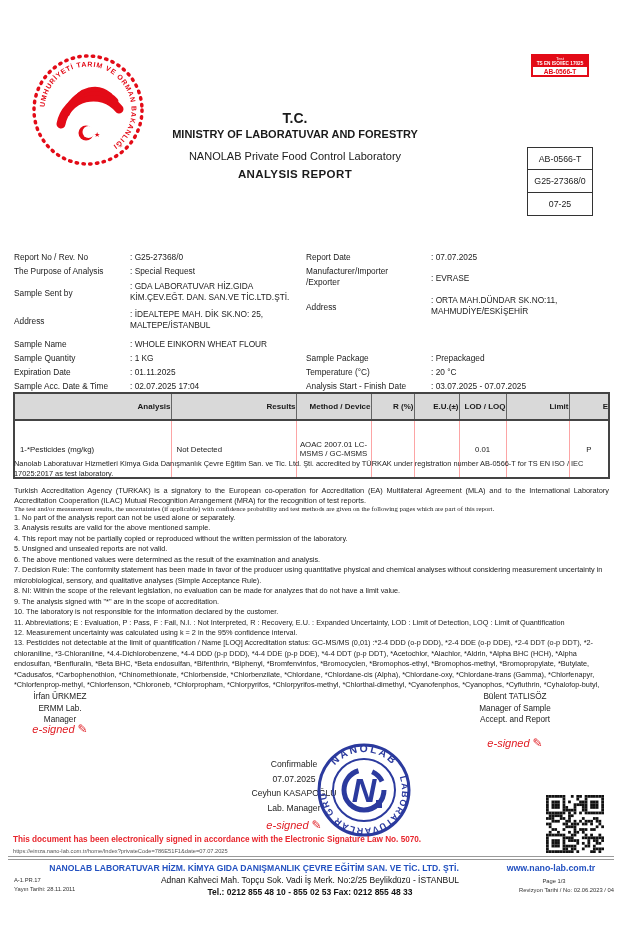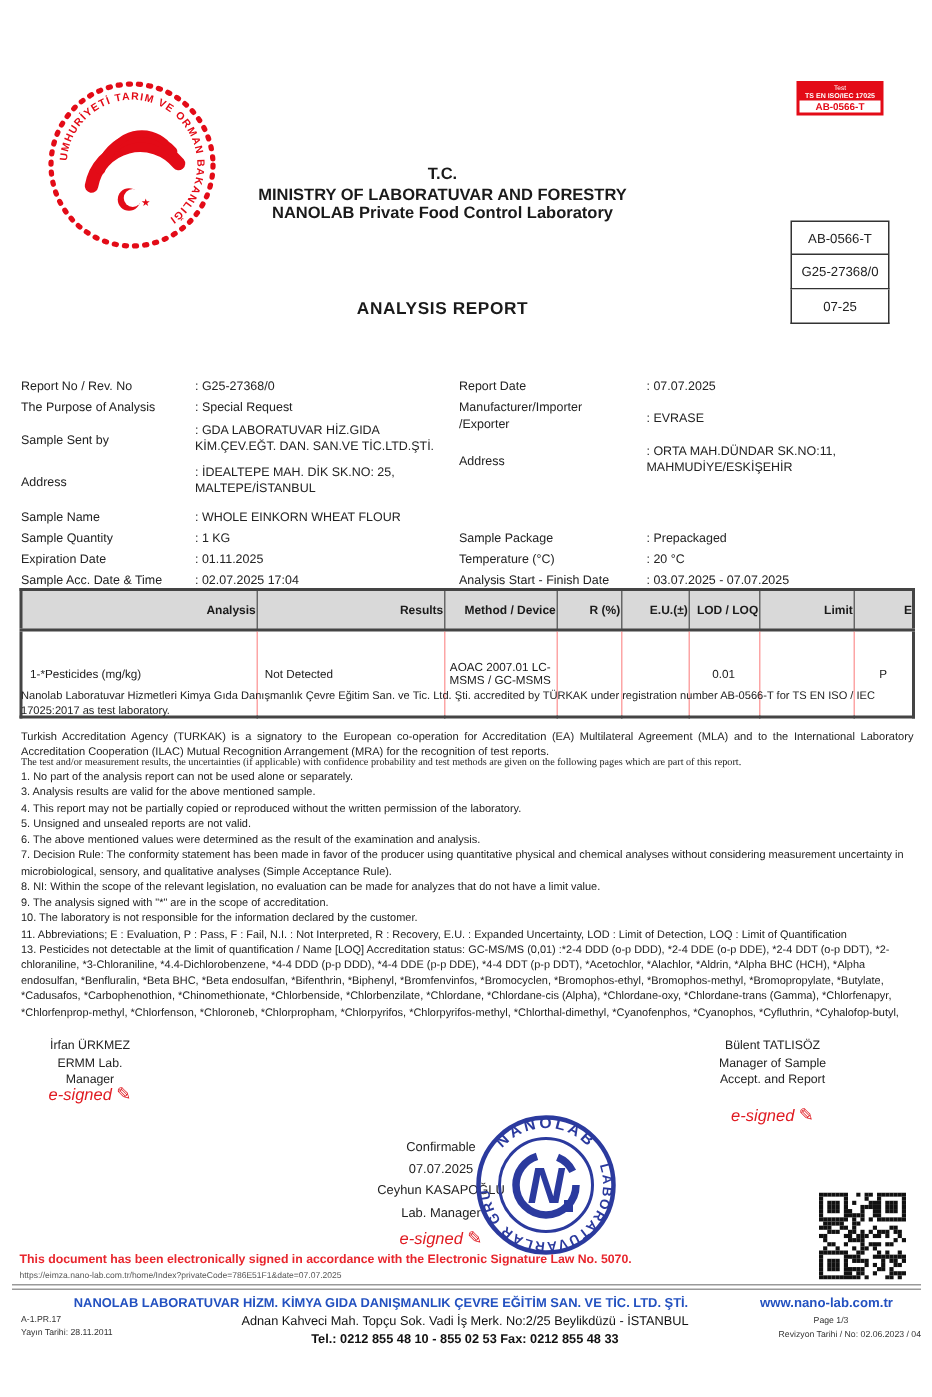--- a/index.html
+++ b/index.html
@@ -3,24 +3,24 @@
 <meta charset="utf-8">
 <style>
   * { margin:0; padding:0; box-sizing:border-box; }
   html,body { background:#fff; }
   body { width:621px; height:931px; font-family:"Liberation Sans",sans-serif; color:#1a1a1a; position:relative; overflow:hidden; }
   .abs { position:absolute; }
 
   
   #ministry-seal { left:28px; top:50px; }
   .hdr-center { left:120px; top:110px; width:350px; text-align:center; }
-  .hdr-tc { font-size:11px; font-weight:bold; }
+  .hdr-tc { font-size:14px; font-weight:bold; }
   .hdr-ministry { font-size:11px; font-weight:bold; margin-top:2px; }
-  .hdr-lab { font-size:11px; font-weight:bold; margin-top:0; }
-  .hdr-title { left:120px; top:168px; width:350px; text-align:center; font-size:11.5px; font-weight:bold; letter-spacing:.4px;margin-top:32px; }
+  .hdr-lab { font-size:11px; font-weight:normal; margin-top:10px; }
+  .hdr-title { left:120px; top:168px; width:350px; text-align:center; font-size:11.5px; font-weight:bold; letter-spacing:.4px; }
 
   .turkak-wrap { left:531px; top:52px; width:58px; }
   .turkak-box { width:56px; height:57px; border:3px solid #e30b17; border-radius:12px; margin:0 auto; background:#fff;
                 display:flex; flex-direction:column; align-items:center; justify-content:center; }
   .turkak-brand { font-size:10.5px; font-weight:bold; line-height:10px; letter-spacing:.2px; }
   .turkak-brand .b1 { color:#e30b17; } .turkak-brand .b2 { color:#f2a3ab; }
   .turkak-banner { width:58px; background:#e30b17; margin-top:2px; padding:1.5px 2px 2px; }
   .tb1 { font-size:4.4px; color:#fff; text-align:center; }
   .tb2 { font-size:4.7px; color:#fff; text-align:center; font-weight:bold; white-space:nowrap; }
   .tb3 { margin-top:1.5px; background:#fff; color:#e30b17; font-weight:bold; font-size:6.6px; text-align:center; padding:.5px 0; }
@@ -198,20 +198,21 @@
     <div>1. No part of the analysis report can not be used alone or separately.</div>
     <div>3. Analysis results are valid for the above mentioned sample.</div>
     <div>4. This report may not be partially copied or reproduced without the written permission of the laboratory.</div>
     <div>5. Unsigned and unsealed reports are not valid.</div>
     <div>6. The above mentioned values were determined as the result of the examination and analysis.</div>
     <div>7. Decision Rule: The conformity statement has been made in favor of the producer using quantitative physical and chemical analyses without considering measurement uncertainty in microbiological, sensory, and qualitative analyses (Simple Acceptance Rule).</div>
     <div>8. NI: Within the scope of the relevant legislation, no evaluation can be made for analyzes that do not have a limit value.</div>
     <div>9. The analysis signed with "*" are in the scope of accreditation.</div>
     <div>10. The laboratory is not responsible for the information declared by the customer.</div>
     <div>11. Abbreviations; E : Evaluation, P : Pass, F : Fail, N.I. : Not Interpreted, R : Recovery, E.U. : Expanded Uncertainty, LOD : Limit of Detection, LOQ : Limit of Quantification</div>
+    <div>12. Measurement uncertainty was calculated using k = 2 in the 95% confidence interval.</div>
     <div>13. Pesticides not detectable at the limit of quantification / Name [LOQ] Accreditation status: GC-MS/MS (0,01) :*2-4 DDD (o-p DDD), *2-4 DDE (o-p DDE), *2-4 DDT (o-p DDT), *2-chloraniline, *3-Chloraniline, *4.4-Dichlorobenzene, *4-4 DDD (p-p DDD), *4-4 DDE (p-p DDE), *4-4 DDT (p-p DDT), *Acetochlor, *Alachlor, *Aldrin, *Alpha BHC (HCH), *Alpha endosulfan, *Benfluralin, *Beta BHC, *Beta endosulfan, *Bifenthrin, *Biphenyl, *Bromfenvinfos, *Bromocyclen, *Bromophos-ethyl, *Bromophos-methyl, *Bromopropylate, *Butylate, *Cadusafos, *Carbophenothion, *Chinomethionate, *Chlorbenside, *Chlorbenzilate, *Chlordane, *Chlordane-cis (Alpha), *Chlordane-oxy, *Chlordane-trans (Gamma), *Chlorfenapyr, *Chlorfenprop-methyl, *Chlorfenson, *Chloroneb, *Chlorpropham, *Chlorpyrifos, *Chlorpyrifos-methyl, *Chlorthal-dimethyl, *Cyanofenphos, *Cyanophos, *Cyfluthrin, *Cyhalofop-butyl,</div>
   </div>
 
   <div class="sig sig-left">
     <div>İrfan ÜRKMEZ</div>
     <div>ERMM Lab.</div>
     <div>Manager</div>
     <div class="esigned"><span>e-signed</span><span class="pen">✎</span></div>
   </div>
   <div class="sig sig-right">

